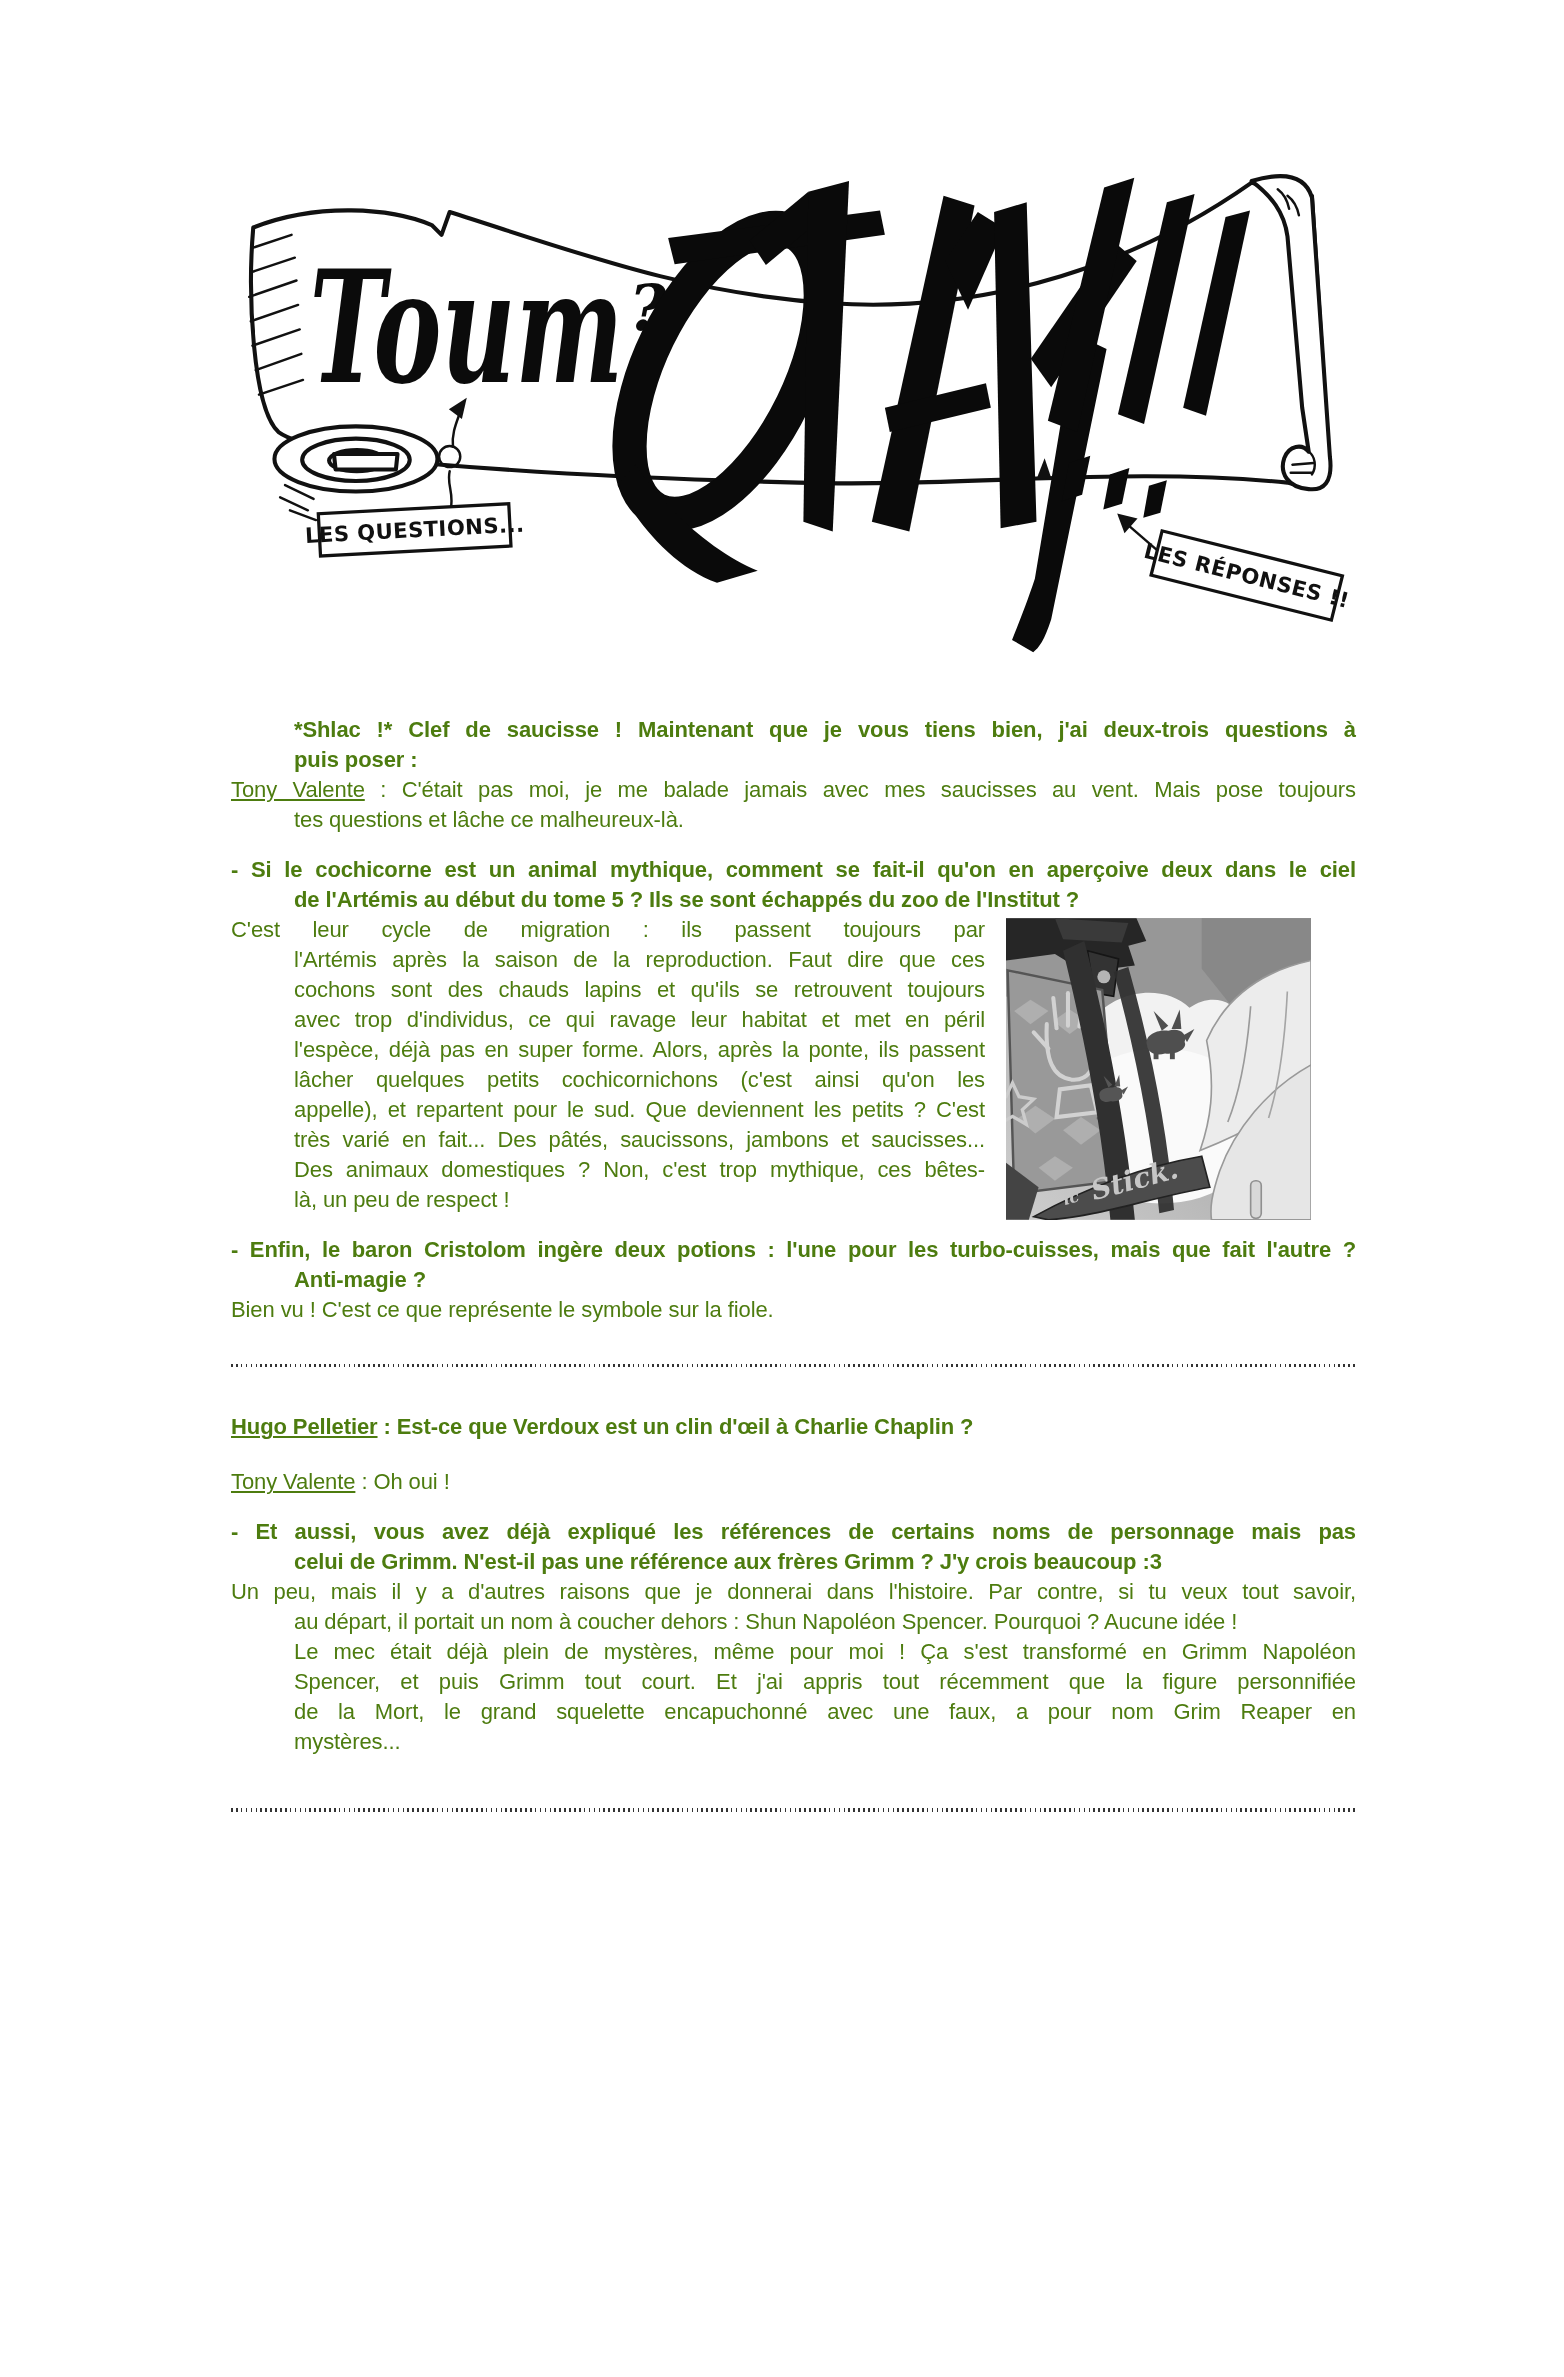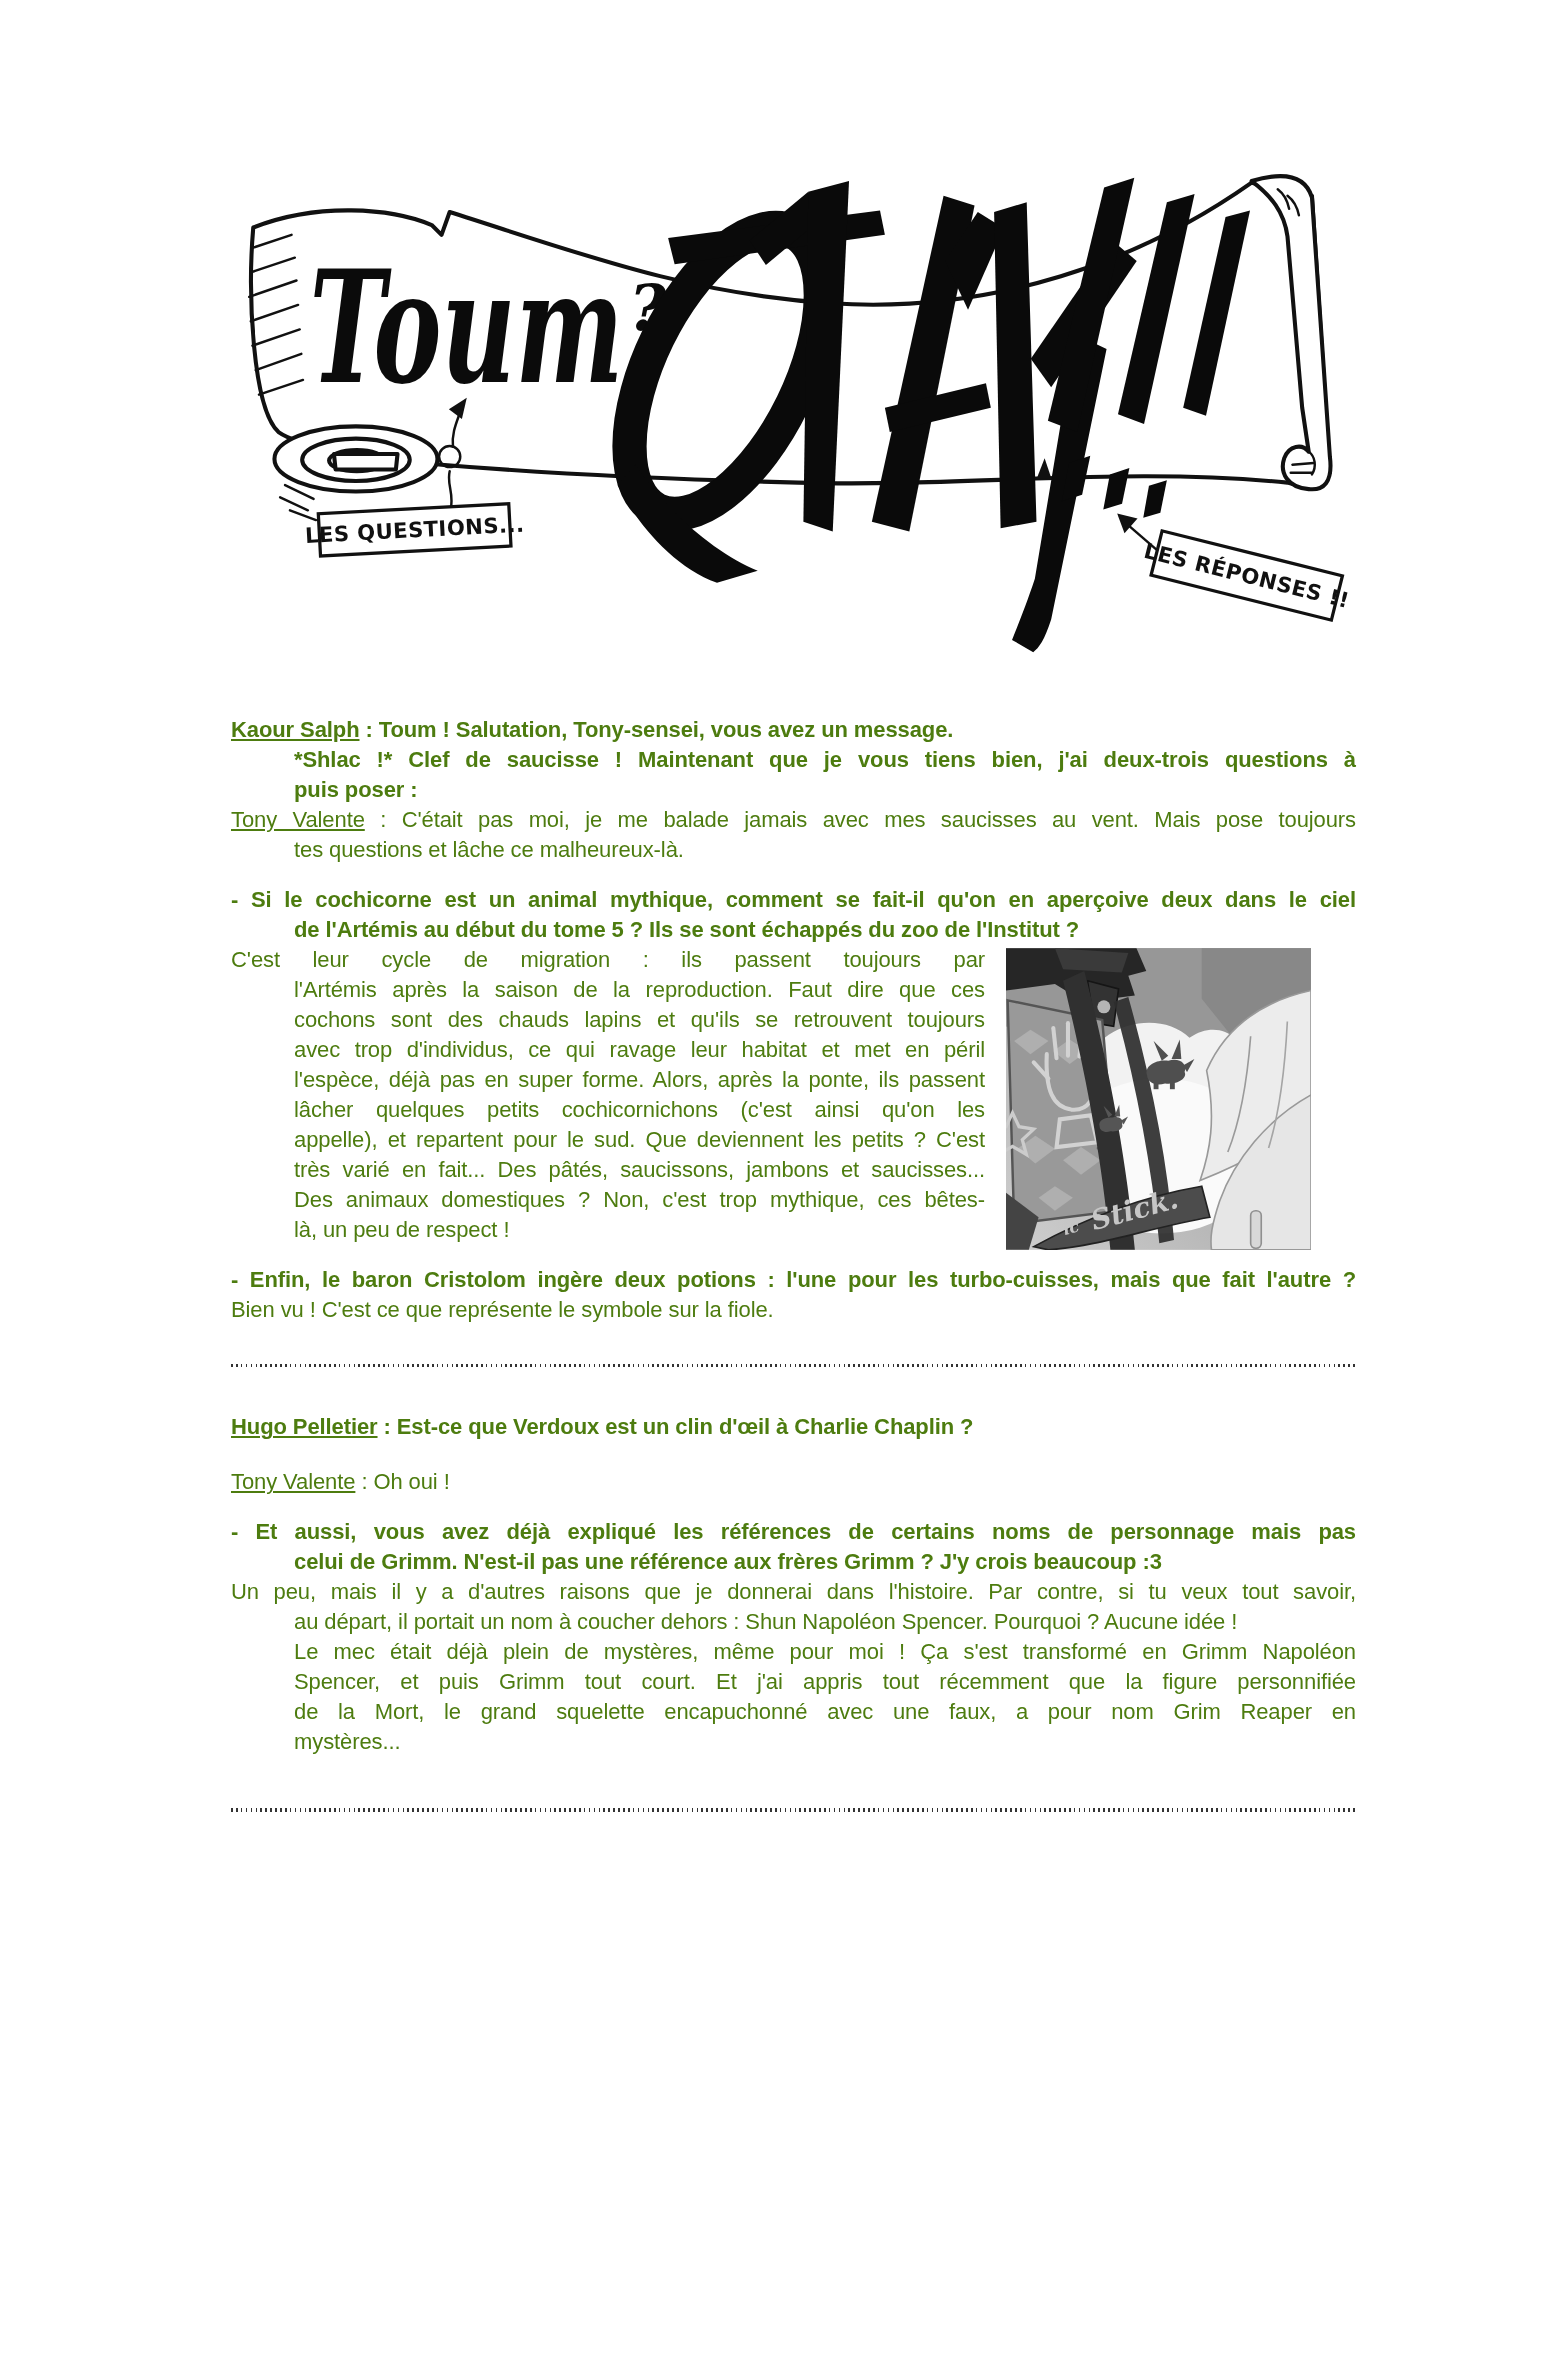--- a/index.html
+++ b/index.html
@@ -138,21 +138,20 @@
           <rect x="1136" y="478" width="228" height="56" fill="#fff" stroke="#111" stroke-width="4"></rect>
           <text class="tagtxt" x="1250" y="515" text-anchor="middle">LES RÉPONSES !!</text>
         </g>
       </g>
     </svg>
   </div>
 
   <div id="content">
 
     <p class="para bold">
-        <span class="line"><span class="uname">Kaour Salph</span> : Toum ! Salutation, Tony-sensei, vous avez un message.</span>
         <span class="line stretch ind">*Shlac !* Clef de saucisse ! Maintenant que je vous tiens bien, j'ai deux-trois questions à</span>
         <span class="line ind">puis poser :</span>
       </p>
 
     <p class="para">
         <span class="line stretch"><span class="uname">Tony Valente</span> : C'était pas moi, je me balade jamais avec mes saucisses au vent. Mais pose toujours</span>
         <span class="line ind">tes questions et lâche ce malheureux-là.</span>
       </p>
 
     <p class="para bold mt37">
@@ -239,20 +238,21 @@
               <path d="M22,-6 L36,-14 L27,2 Z"></path>
             </g>
           </g>
         </svg>
       </div>
       <span><span class="line stretch">C'est leur cycle de migration : ils passent toujours par</span><span class="line stretch ind">l'Artémis après la saison de la reproduction. Faut dire que ces</span><span class="line stretch ind">cochons sont des chauds lapins et qu'ils se retrouvent toujours</span><span class="line stretch ind">avec trop d'individus, ce qui ravage leur habitat et met en péril</span><span class="line stretch ind">l'espèce, déjà pas en super forme. Alors, après la ponte, ils passent</span><span class="line stretch ind">lâcher quelques petits cochicornichons (c'est ainsi qu'on les</span><span class="line stretch ind">appelle), et repartent pour le sud. Que deviennent les petits ? C'est</span><span class="line stretch ind">très varié en fait... Des pâtés, saucissons, jambons et saucisses...</span><span class="line stretch ind">Des animaux domestiques ? Non, c'est trop mythique, ces bêtes-</span><span class="line ind">là, un peu de respect !</span></span>
     </div>
 
     <p class="para bold mt37 clear">
         <span class="line stretch">- Enfin, le baron Cristolom ingère deux potions : l'une pour les turbo-cuisses, mais que fait l'autre ?</span>
+        <span class="line ind">Anti-magie ?</span>
       </p>
 
     <p class="para">
         <span class="line">Bien vu ! C'est ce que représente le symbole sur la fiole.</span>
       </p>
 
     <div class="dotsep mt48"></div>
 
     <p class="para bold mt55">
         <span class="line"><span class="uname">Hugo Pelletier</span> : Est-ce que Verdoux est un clin d'œil à Charlie Chaplin ?</span>

